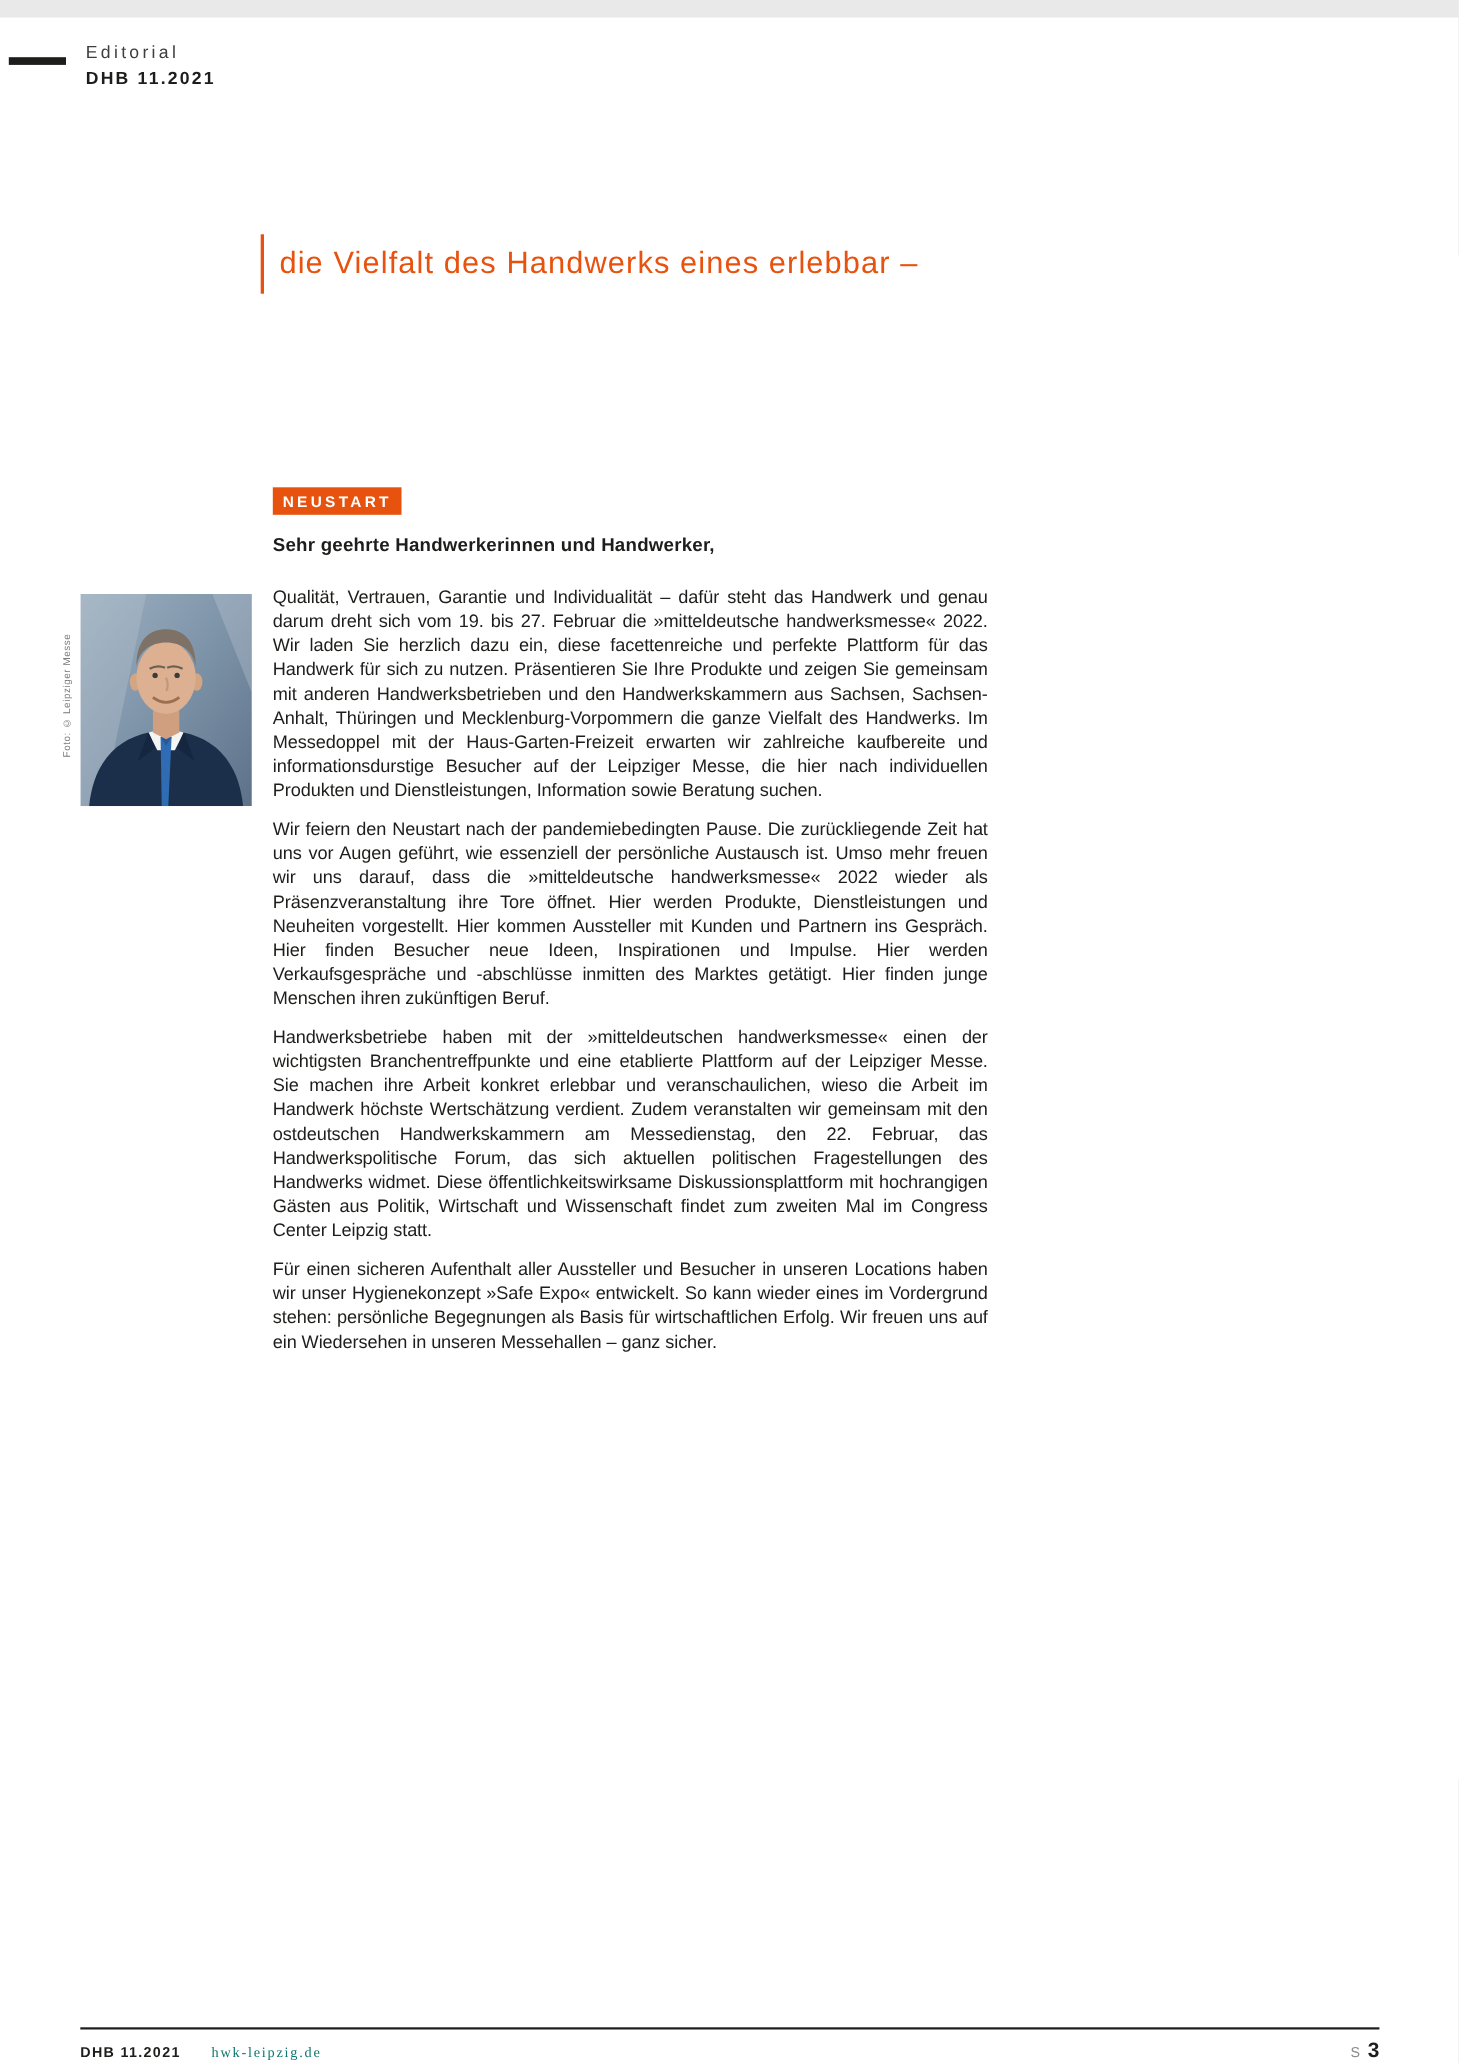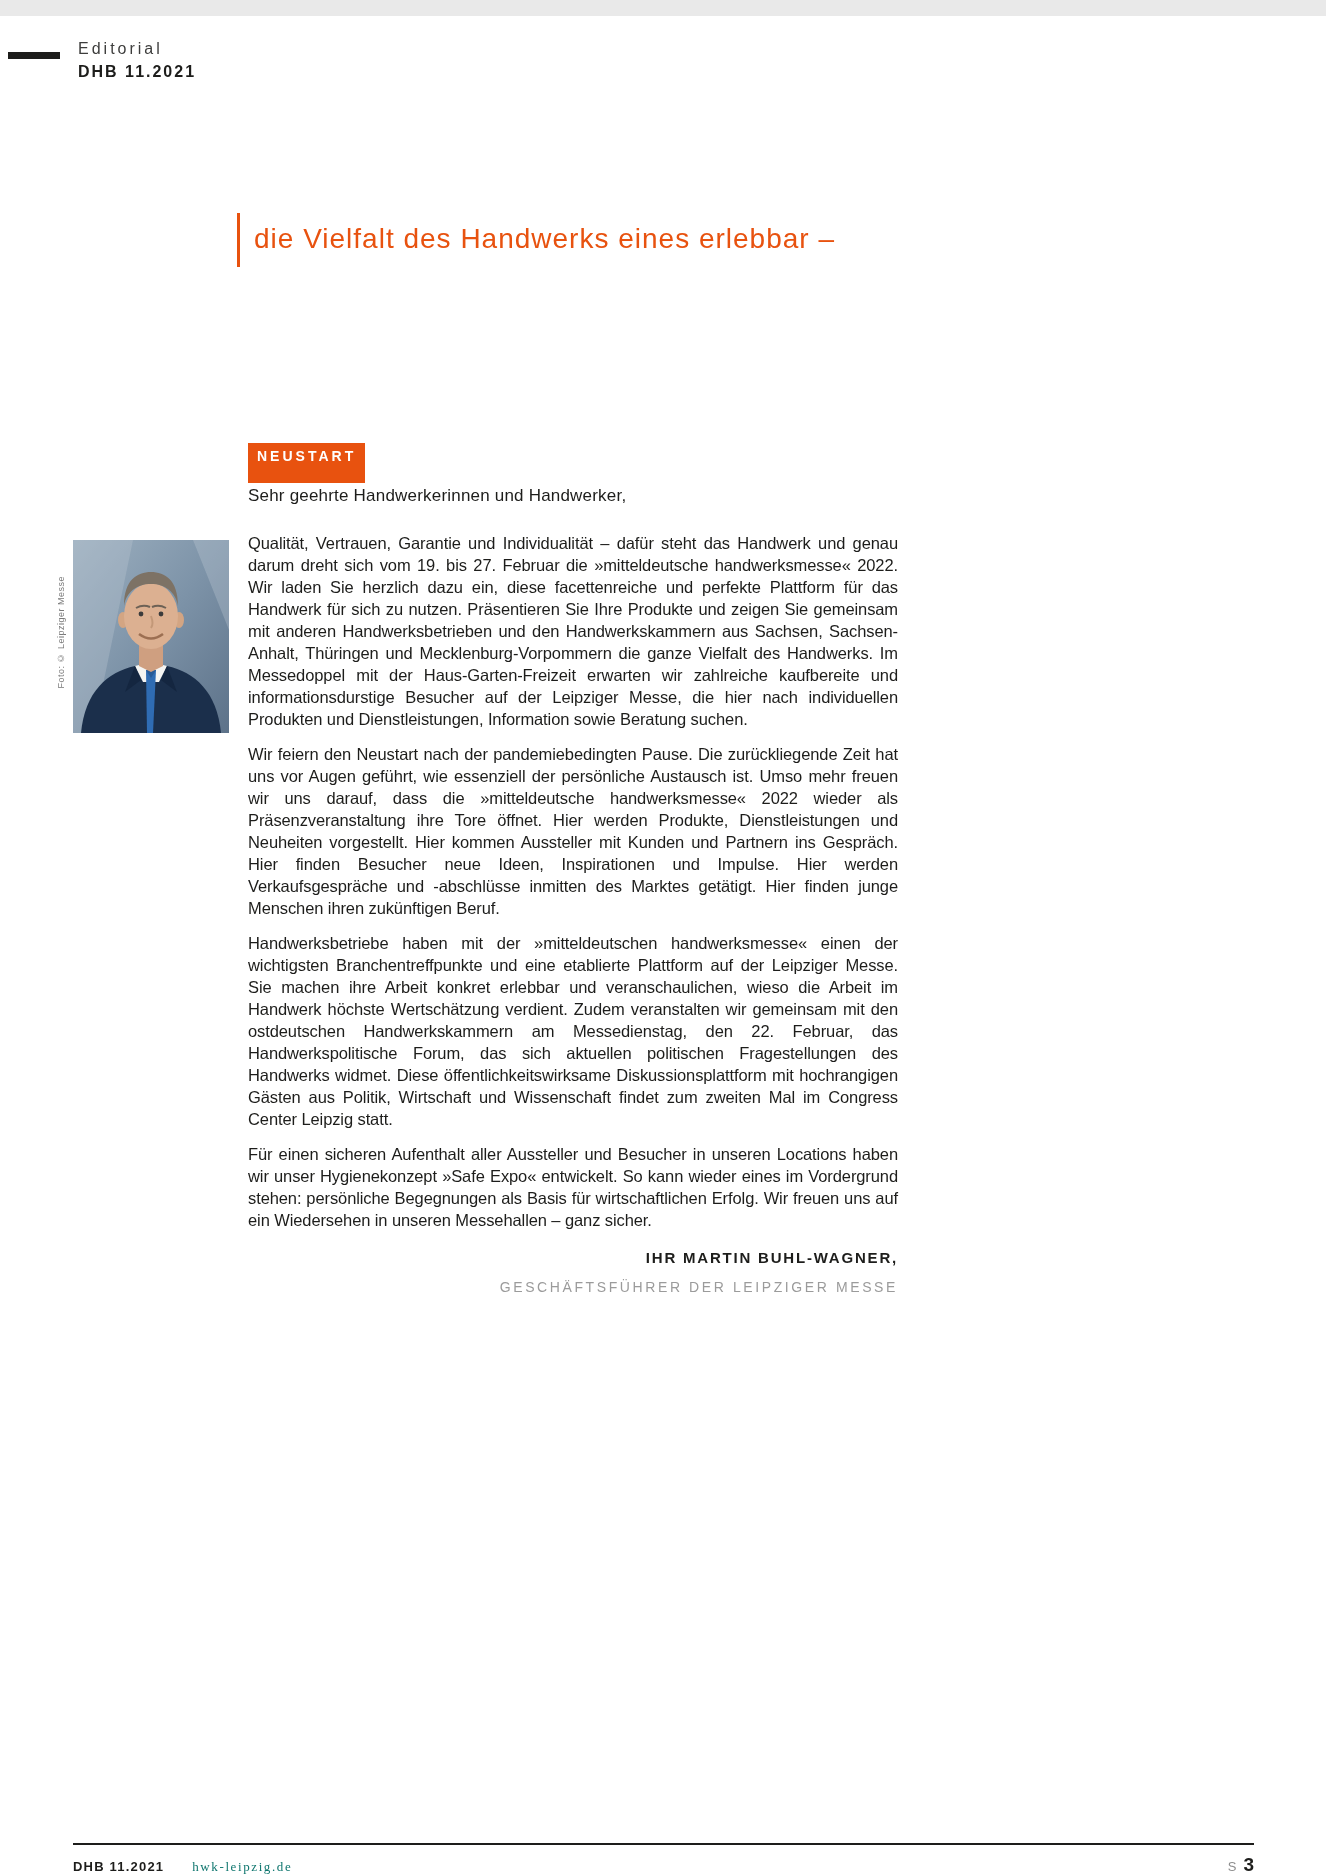--- a/index.html
+++ b/index.html
@@ -30,37 +30,37 @@
     padding:4px 0 6px 14px;
     color:var(--accent,#e8520f);
     font-size:28px; line-height:44px; letter-spacing:1px;
   }
   
   .kicker {
     position:absolute; left:248px; top:427px;
     display:inline-block;
     background:var(--accent,#e8520f); color:#ffffff;
     font-size:14px; font-weight:600; letter-spacing:3px;
-    padding:5px 9px 19px 9px;
+    padding:5px 9px 4px 9px;
   }
   
   .photo {
     position:absolute; left:73px; top:524px;
     width:156px; height:193px; overflow:hidden;
   }
   .photo-credit {
     position:absolute; left:56px; top:560px;
     font-size:9px; color:#7a7a7a;
     writing-mode:vertical-rl; transform:rotate(180deg);
     letter-spacing:0.5px;
   }
   
   .salutation {
     position:absolute; left:248px; top:470px;
-    font-size:17px; font-weight:normal; letter-spacing:0.2px;
+    font-size:17px; font-weight:bold; letter-spacing:0.2px;
   }
   .body-col {
     position:absolute; left:248px; top:516px; width:650px;
     font-size:16.5px; line-height:22px; letter-spacing:-0.1px;
     text-align:justify; color:#1d1d1b;
   }
   .body-col p { margin-bottom:13px; }
   .signature { margin-top:16px; text-align:right; }
   .sig-name { font-size:15px; font-weight:bold; letter-spacing:1.8px; color:#1d1d1b; }
   .sig-role { font-size:14px; letter-spacing:2.6px; color:#9b9b9b; margin-top:7px; }
@@ -125,24 +125,20 @@
       <path d="M66,94 q12,9 24,0" stroke="#9c6f52" stroke-width="2.5" fill="none"></path>
     </svg>
   </div>
   <div class="photo-credit">Foto: © Leipziger Messe</div>
 
   <div class="body-col">
     <p>Qualität, Vertrauen, Garantie und Individualität – dafür steht das Handwerk und genau darum dreht sich vom 19. bis 27. Februar die »mitteldeutsche handwerksmesse« 2022. Wir laden Sie herzlich dazu ein, diese facettenreiche und perfekte Plattform für das Handwerk für sich zu nutzen. Präsentieren Sie Ihre Produkte und zeigen Sie gemeinsam mit anderen Handwerksbetrieben und den Handwerkskammern aus Sachsen, Sachsen-Anhalt, Thüringen und Mecklenburg-Vorpommern die ganze Vielfalt des Handwerks. Im Messedoppel mit der Haus-Garten-Freizeit erwarten wir zahlreiche kaufbereite und informationsdurstige Besucher auf der Leipziger Messe, die hier nach individuellen Produkten und Dienstleistungen, Information sowie Beratung suchen.</p>
     <p>Wir feiern den Neustart nach der pandemiebedingten Pause. Die zurückliegende Zeit hat uns vor Augen geführt, wie essenziell der persönliche Austausch ist. Umso mehr freuen wir uns darauf, dass die »mitteldeutsche handwerksmesse« 2022 wieder als Präsenzveranstaltung ihre Tore öffnet. Hier werden Produkte, Dienstleistungen und Neuheiten vorgestellt. Hier kommen Aussteller mit Kunden und Partnern ins Gespräch. Hier finden Besucher neue Ideen, Inspirationen und Impulse. Hier werden Verkaufsgespräche und -abschlüsse inmitten des Marktes getätigt. Hier finden junge Menschen ihren zukünftigen Beruf.</p>
     <p>Handwerksbetriebe haben mit der »mitteldeutschen handwerksmesse« einen der wichtigsten Branchentreffpunkte und eine etablierte Plattform auf der Leipziger Messe. Sie machen ihre Arbeit konkret erlebbar und veranschaulichen, wieso die Arbeit im Handwerk höchste Wertschätzung verdient. Zudem veranstalten wir gemeinsam mit den ostdeutschen Handwerkskammern am Messedienstag, den 22. Februar, das Handwerkspolitische Forum, das sich aktuellen politischen Fragestellungen des Handwerks widmet. Diese öffentlichkeitswirksame Diskussionsplattform mit hochrangigen Gästen aus Politik, Wirtschaft und Wissenschaft findet zum zweiten Mal im Congress Center Leipzig statt.</p>
     <p>Für einen sicheren Aufenthalt aller Aussteller und Besucher in unseren Locations haben wir unser Hygienekonzept »Safe Expo« entwickelt. So kann wieder eines im Vordergrund stehen: persönliche Begegnungen als Basis für wirtschaftlichen Erfolg. Wir freuen uns auf ein Wiedersehen in unseren Messehallen – ganz sicher.</p>
-    <div class="signature">
-      <div class="sig-name">IHR MARTIN BUHL-WAGNER,</div>
-      <div class="sig-role">GESCHÄFTSFÜHRER DER LEIPZIGER MESSE</div>
-    </div>
   </div>
 
   <div class="footer">
     <span class="footer-issue">DHB 11.2021</span>
     <span class="footer-site">hwk-leipzig.de</span>
     <span class="footer-page">
       <span class="s">S</span>
       <span class="n">3</span>
     </span>
   </div>

